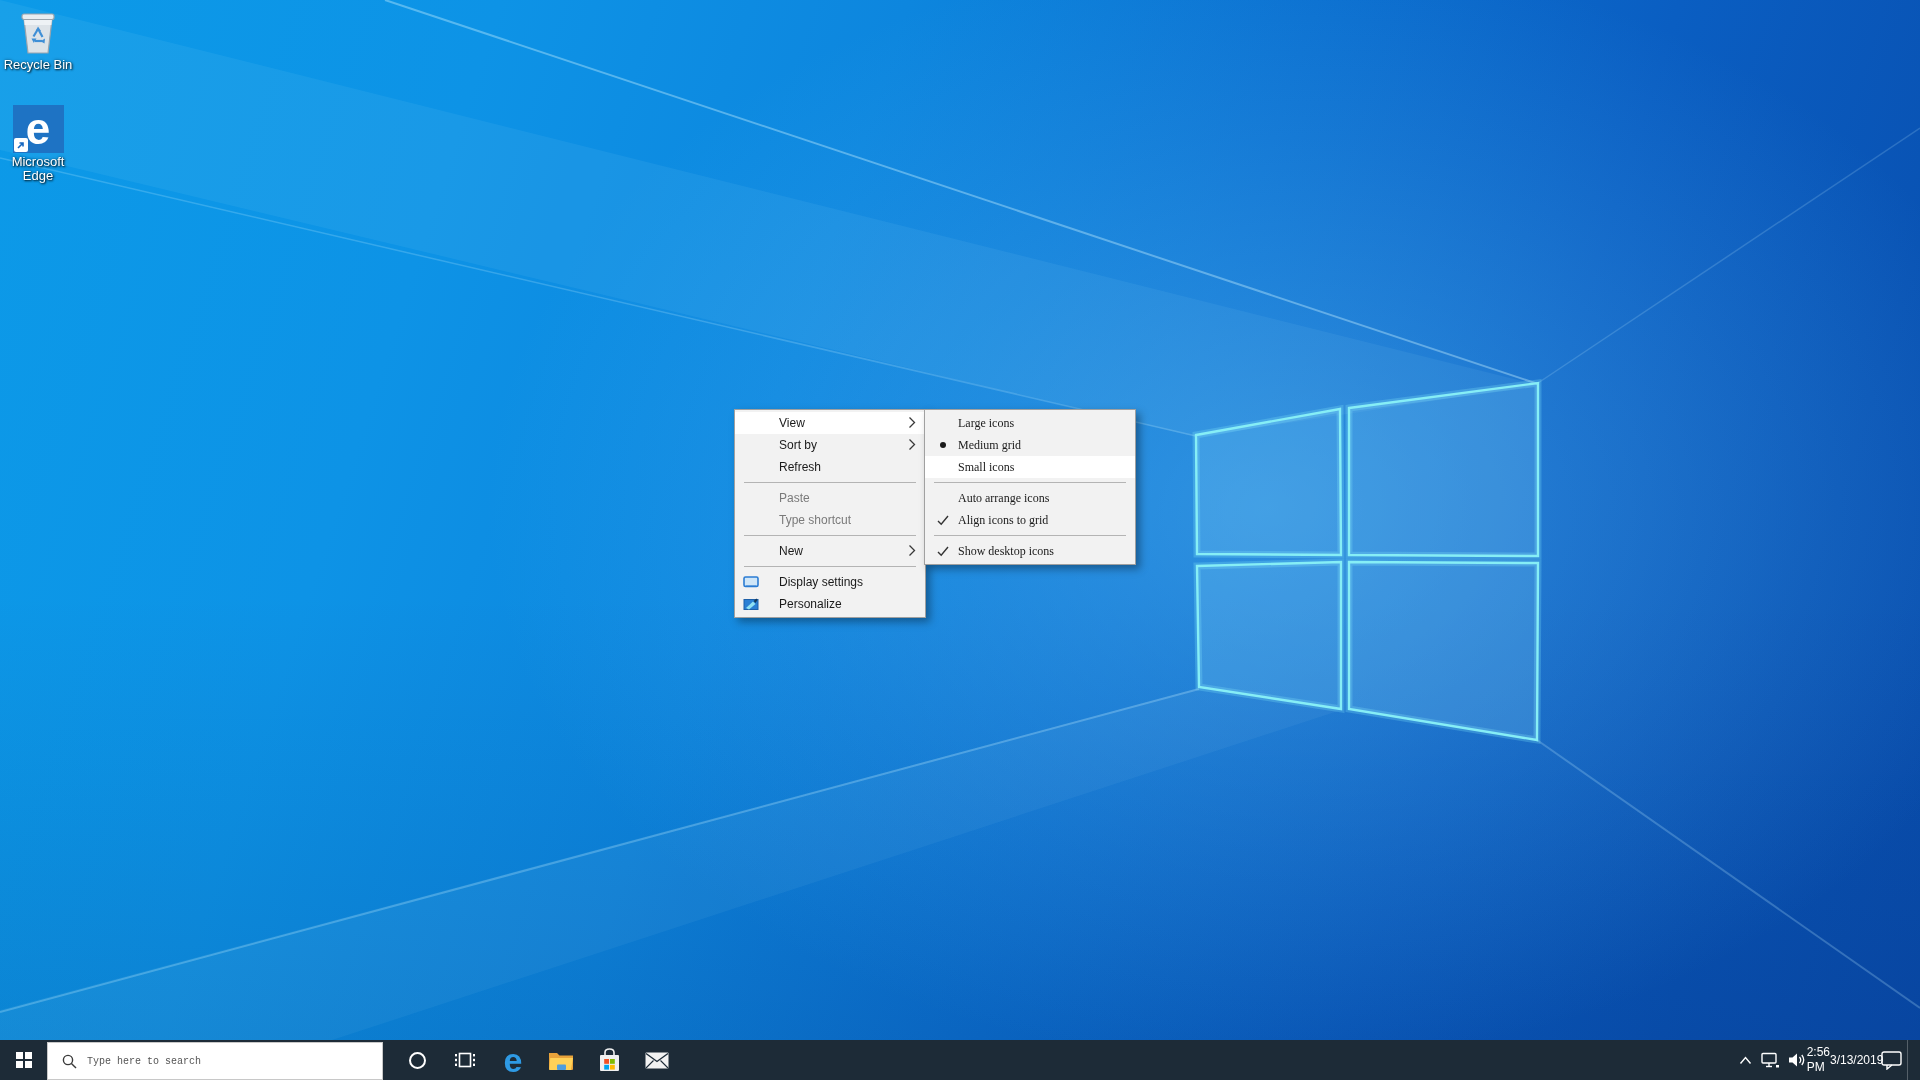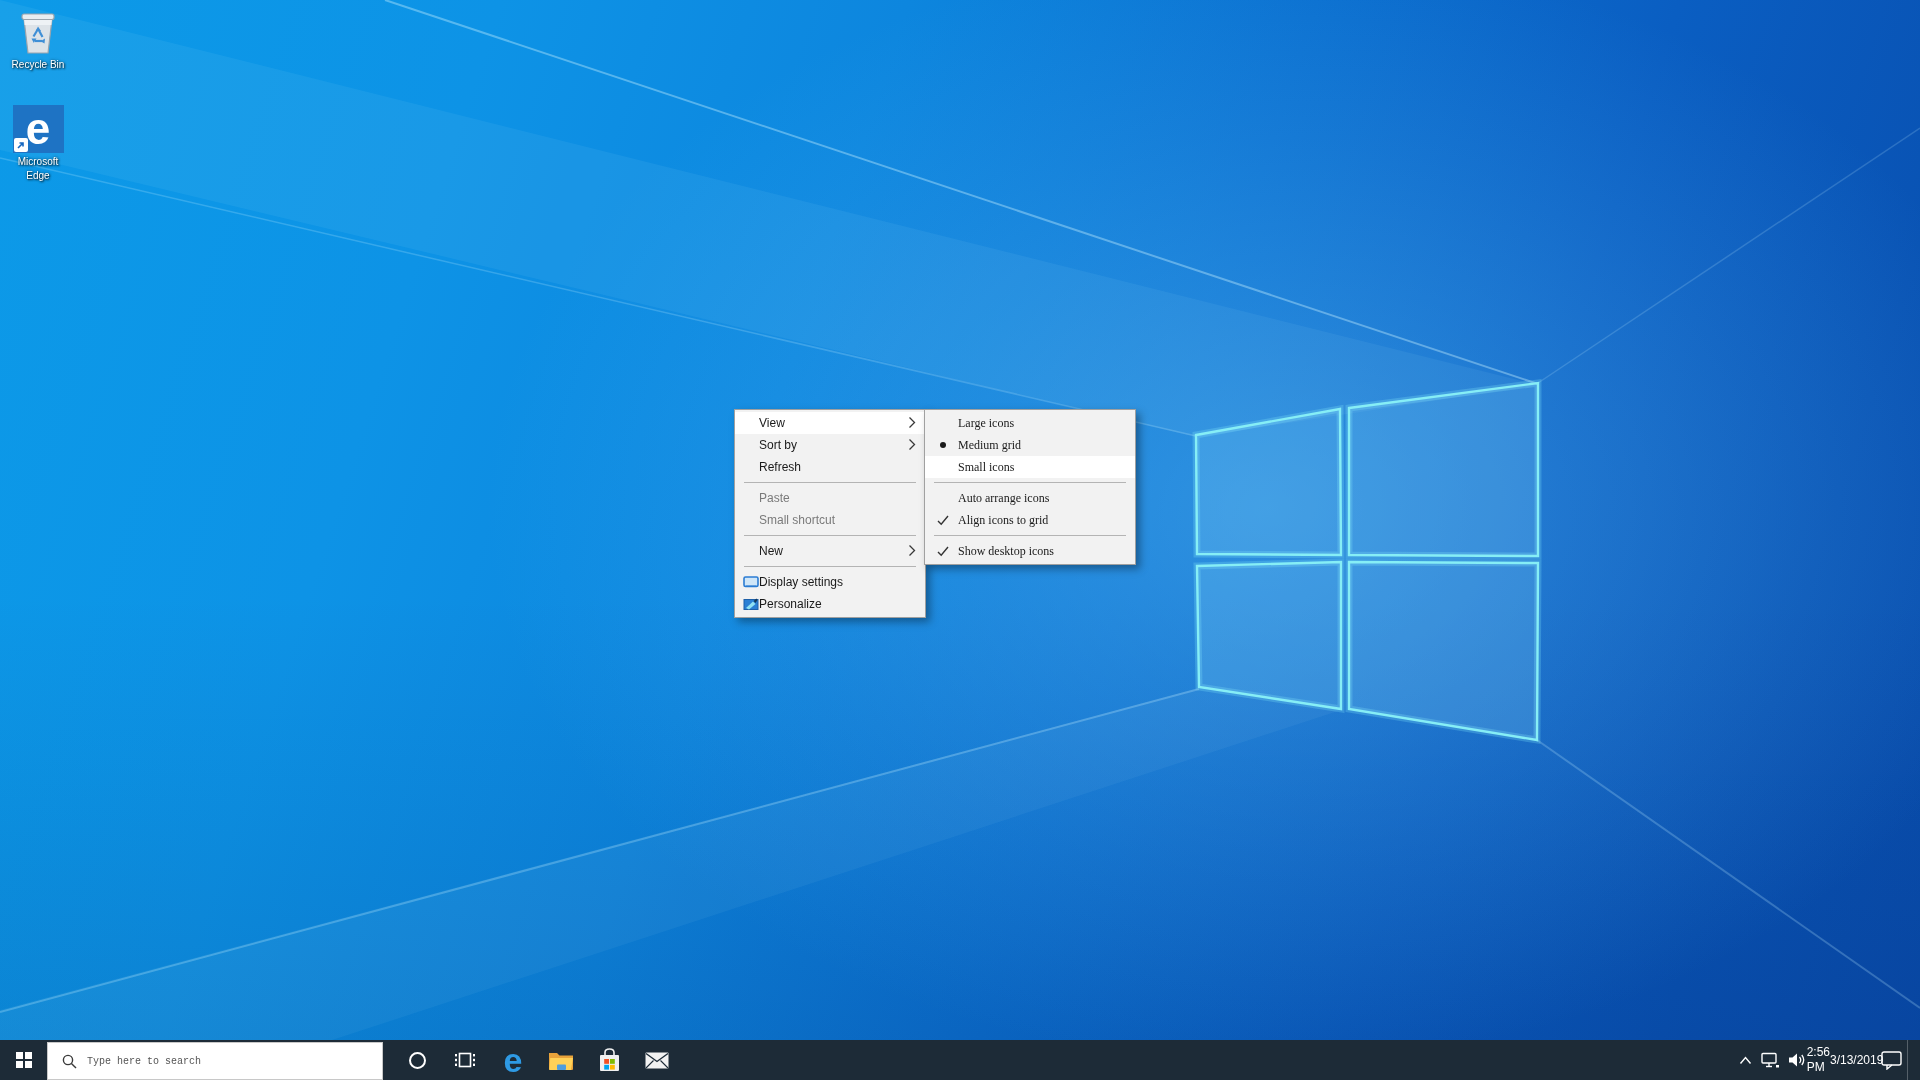--- a/index.html
+++ b/index.html
@@ -12,37 +12,37 @@
     position:absolute; inset:0;
     background:
       radial-gradient(1150px 820px at 66% 47%, rgba(105,205,255,0.38) 0%, rgba(90,190,250,0.14) 45%, rgba(90,190,250,0) 68%),
       linear-gradient(to bottom, rgba(0,25,90,0) 55%, rgba(0,25,90,0.15) 100%),
       linear-gradient(108deg, #0c9ae8 0%, #0d93e6 22%, #0d86de 40%, #0b70d0 58%, #0a5ec2 74%, #0953b4 88%, #094cab 100%);
   }
   .wallpaper svg { position:absolute; inset:0; width:100%; height:100%; }
 
   
   .desk-icon { position:absolute; width:76px; text-align:center; }
-  .desk-icon .dlabel { margin-top:2px; font-size:10px; color:#fff; line-height:14px;
+  .desk-icon .dlabel { margin-top:2px; font-size:13px; color:#fff; line-height:14px;
     text-shadow:1px 1px 2px rgba(0,0,0,0.85), 0 0 3px rgba(0,0,0,0.5); }
   .recycle { left:0; top:8px; }
   .edgeicon { left:0; top:105px; }
   .edge-tile { position:relative; width:51px; height:48px; margin:0 auto; background:#1e73c4; }
   .edge-tile .eglyph { position:absolute; inset:0; display:flex; align-items:center; justify-content:center;
     color:#fff; font-size:44px; font-weight:bold; line-height:48px; }
   .shortcut-badge { position:absolute; left:1px; bottom:1px; width:14px; height:14px; background:#fff;
     border-radius:2px; display:flex; align-items:center; justify-content:center; }
 
   
   .menu { position:absolute; background:#f2f2f2; border:1px solid #a0a0a0;
     box-shadow:4px 4px 8px rgba(0,0,0,0.35); padding:2px 0; z-index:20; }
   .main-menu { left:734px; top:409px; width:192px; }
   .sub-menu  { left:924px; top:409px; width:212px; z-index:21;font-family:Liberation Serif, serif; }
   .menu-item { position:relative; height:22px; display:flex; align-items:center;
-    font-size:12px; color:#1a1a1a; padding-left:24px; cursor:default; }
+    font-size:12px; color:#1a1a1a; padding-left:44px; cursor:default; }
   .sub-menu .menu-item { padding-left:33px; }
   .menu-item.highlight { background:#ffffff; }
   .menu-item.disabled { color:#7a7a7a; }
   .menu-sep { height:1px; background:#b4b4b4; margin:4px 9px; }
   .mi-arrow { position:absolute; right:9px; top:4px; }
   .mi-icon { position:absolute; left:8px; top:3px; }
   .mi-mark { position:absolute; left:10px; top:3px; width:16px; height:16px;
     display:flex; align-items:center; justify-content:center; }
   .bullet { width:6px; height:6px; border-radius:50%; background:#1a1a1a; }
 
@@ -155,21 +155,21 @@
       </span>
     </div>
     <div class="menu-item">
       <span>Refresh</span>
     </div>
     <div class="menu-sep"></div>
     <div class="menu-item disabled">
       <span>Paste</span>
     </div>
     <div class="menu-item disabled">
-      <span>Small shortcut</span>
+      <span>Type shortcut</span>
     </div>
     <div class="menu-sep"></div>
     <div class="menu-item">
       <span>New</span>
       <span class="mi-arrow">
         <svg width="8" height="13" viewBox="0 0 8 13">
             <path d="M1.5 1.5 L6.5 6.5 L1.5 11.5" fill="none" stroke="#3a3a3a" stroke-width="1.3"></path>
           </svg>
       </span>
     </div>

